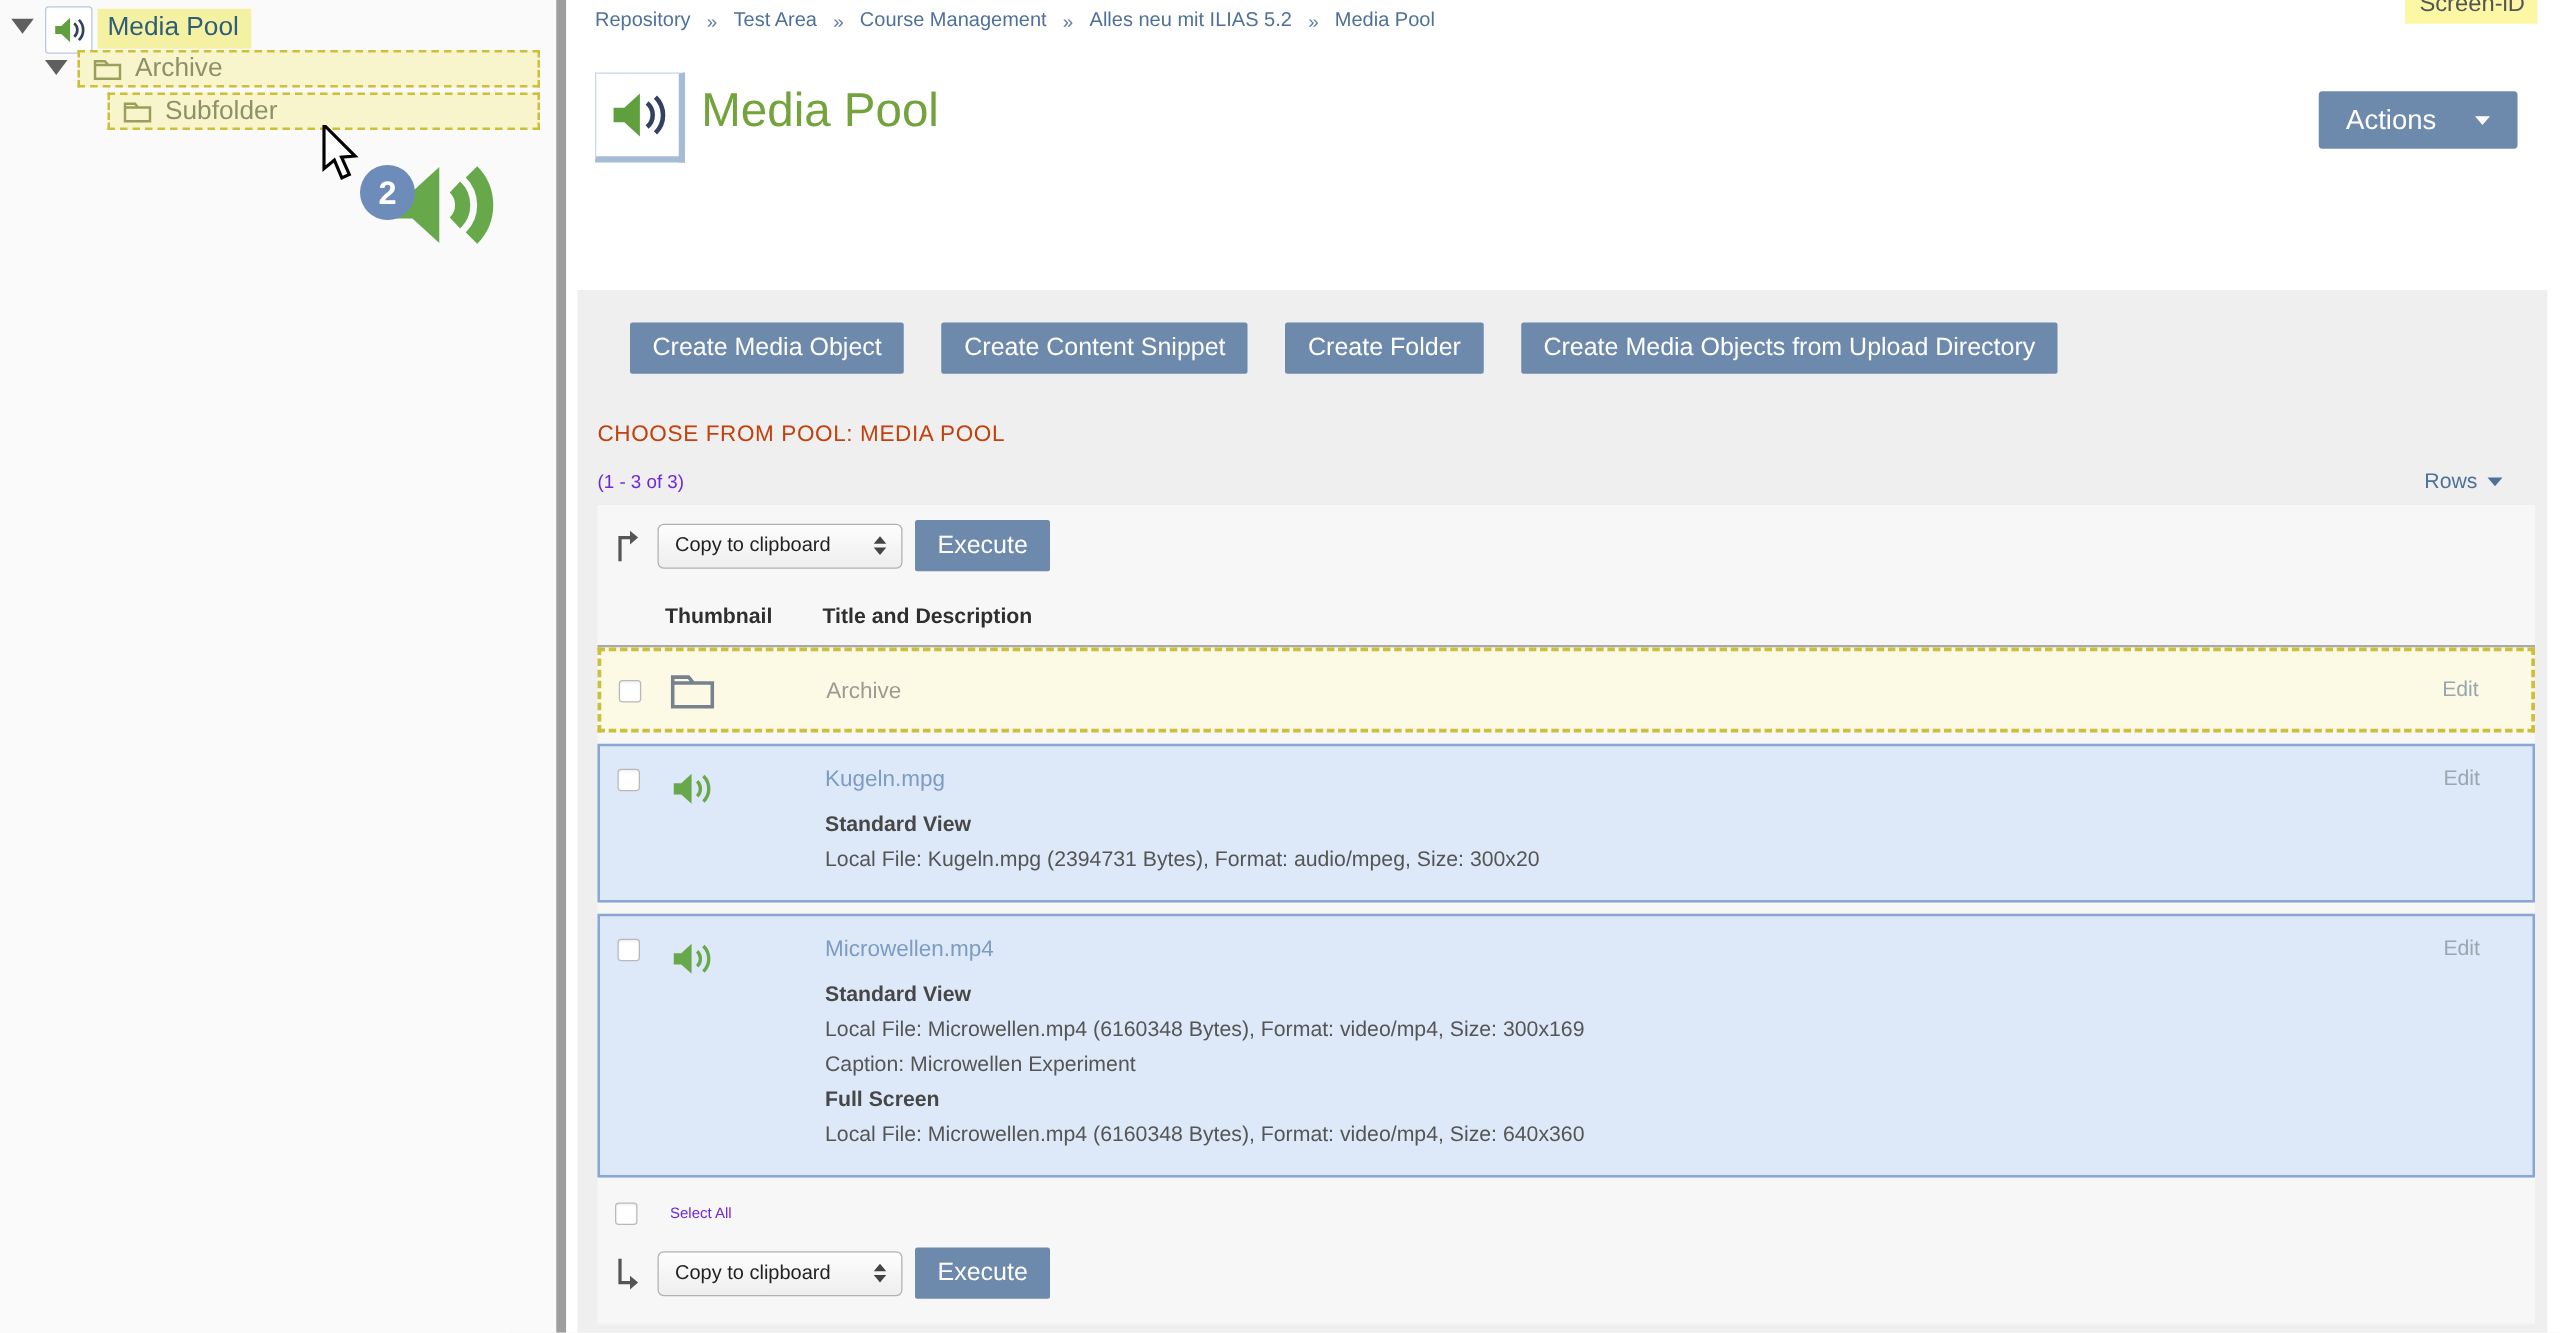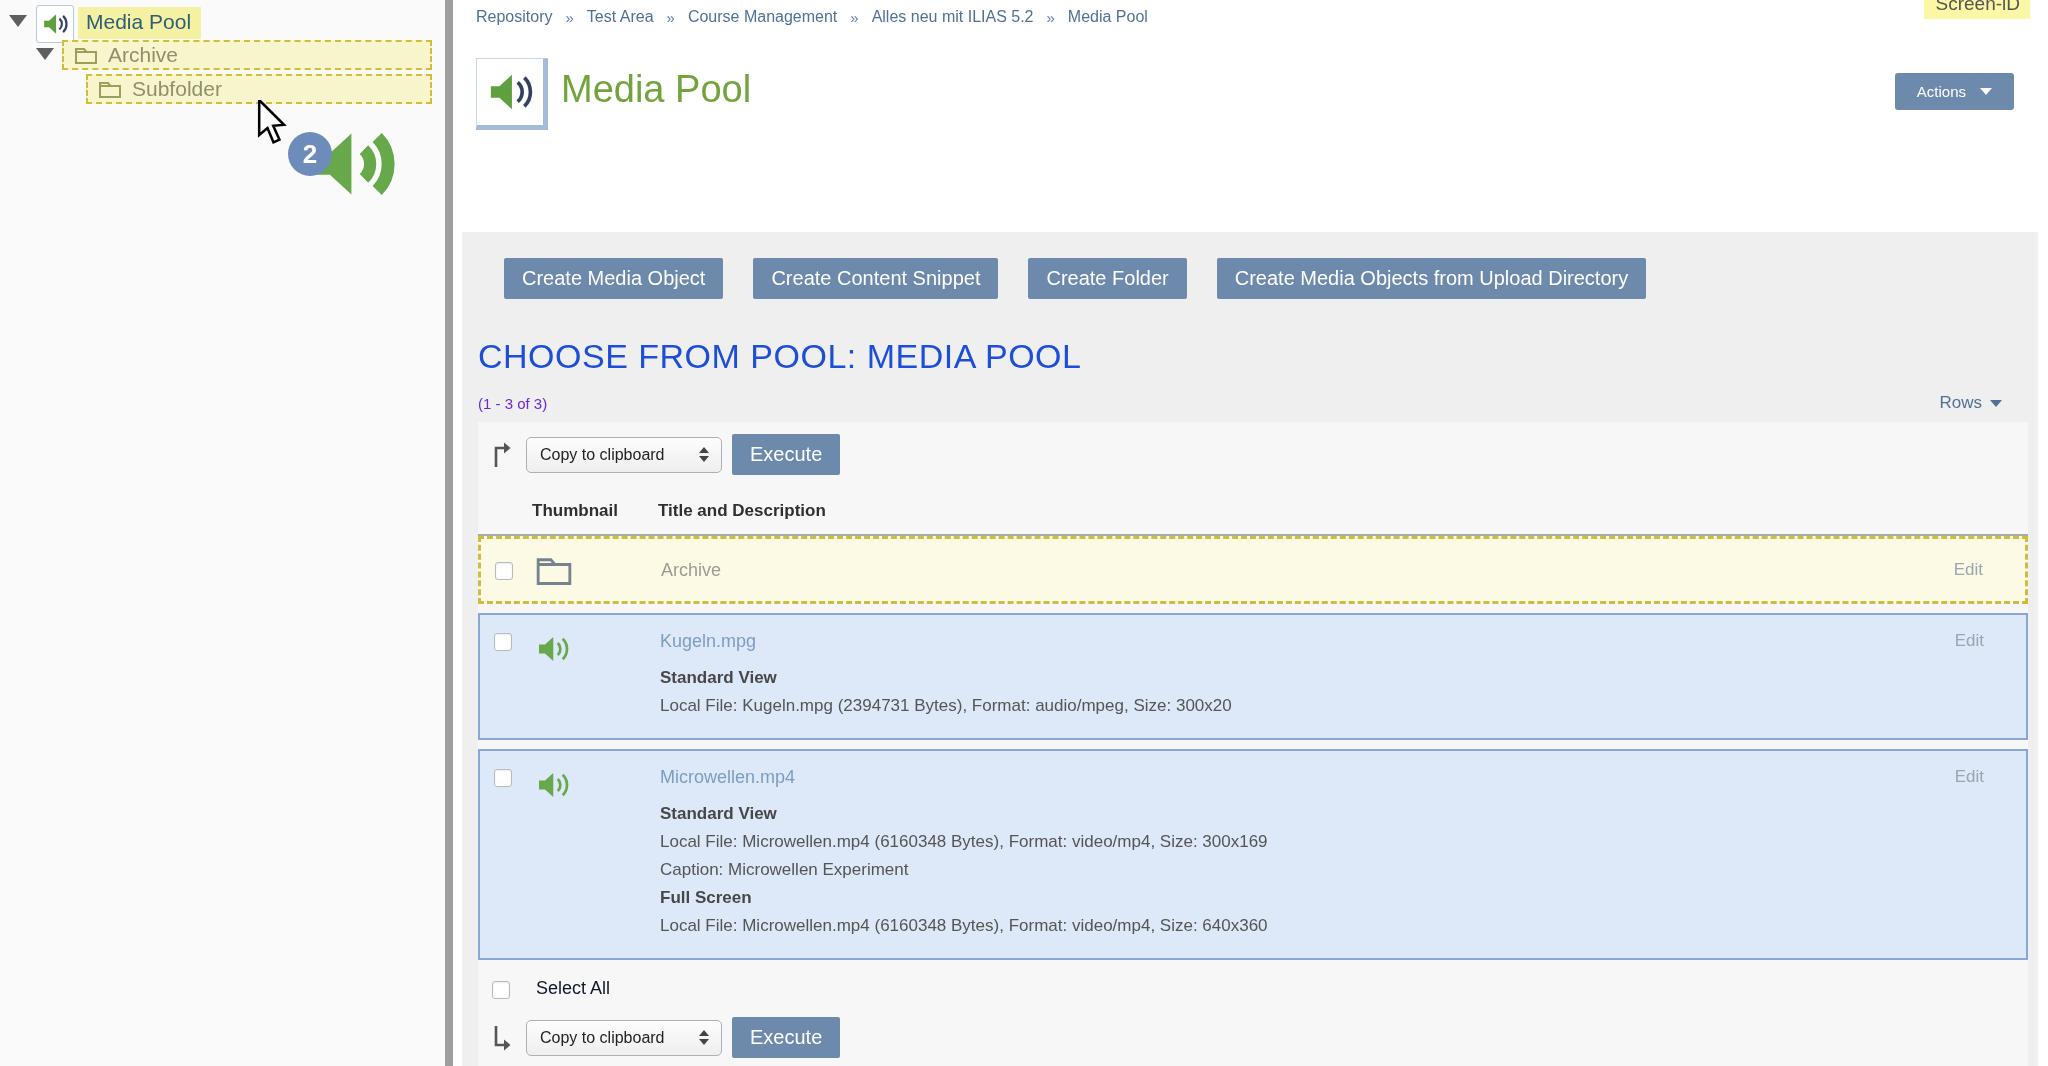--- a/index.html
+++ b/index.html
@@ -32,34 +32,34 @@
   .breadcrumb{position:absolute;left:23px;top:8px;font-size:16px;color:#4f7198;display:flex;gap:13px;align-items:center;}
   .breadcrumb a{color:#4f7198;text-decoration:none;cursor:pointer;}
   .breadcrumb .sep{color:#5e7ea6;font-size:15px;}
   .screen-label{position:absolute;right:18px;top:-10px;background:#fbf7a4;color:#555;
        font-size:19px;padding:3px 10px 4px 12px;}
   .title-iconbox{position:absolute;left:23px;top:58px;width:66px;height:66px;background:#fff;
        border:1px solid #c9d6e8;border-right:5px solid #a6bbd6;border-bottom:5px solid #a6bbd6;
        display:flex;align-items:center;justify-content:center;}
   .page-title{position:absolute;left:108px;top:68px;font-size:38px;color:#72a33c;font-weight:normal;margin:0;}
   .actions-btn{position:absolute;right:34px;top:73px;background:#6d89ab;color:#fff;border:none;
-       font-size:15px;font-family:inherit;padding:10px 22px;border-radius:3px;cursor:pointer;
-       display:flex;align-items:center;gap:14px;}
+       font-size:22px;font-family:inherit;padding:10px 22px;border-radius:3px;cursor:pointer;
+       display:flex;align-items:center;gap:31px;}
   .caret{width:0;height:0;border-left:6px solid transparent;border-right:6px solid transparent;
        border-top:7px solid currentColor;display:inline-block;}
   .tabs{position:absolute;left:23px;right:12px;top:159px;display:flex;align-items:flex-end;
        border-bottom:3px solid #8a8a8a;}
   .tab{font-size:17px;color:#49719b;padding:11px 26px 12px;cursor:pointer;white-space:nowrap;}
   .tab.active{background:#757575;color:#fff;}
   
   .panel{position:absolute;left:9px;right:10px;top:232px;bottom:0;background:#efefef;overflow:hidden;}
   .btn-row{margin:26px 0 0 42px;display:flex;gap:30px;}
   .btn-row button,.execute-btn{background:#6d89ab;color:#fff;border:none;font-family:inherit;
        font-size:20px;padding:9px 18px;border-radius:2px;cursor:pointer;}
-  .pool-heading{margin:38px 0 0 16px;font-size:34px;font-weight:normal;color:#1d4ed8;letter-spacing:.5px;}
+  .pool-heading{margin:38px 0 0 16px;font-size:18px;font-weight:normal;color:#c2410c;letter-spacing:.5px;}
   .count-row{display:flex;justify-content:space-between;align-items:center;margin:16px 30px 8px 16px;}
   .count{font-size:15px;color:#6d28d9;}
   .rows-btn{color:#4f7198;font-size:17px;display:flex;align-items:center;gap:8px;cursor:pointer;background:none;border:none;font-family:inherit;}
   .table-block{margin:0 10px 0 16px;background:#f7f7f7;padding-bottom:2px;}
   .tb-toolbar{display:flex;align-items:center;gap:10px;padding:12px 0 10px 12px;}
   .select{width:196px;height:36px;border:1px solid #b0b0b0;border-radius:5px;
        background:linear-gradient(#fdfdfd,#eeeeee);display:flex;align-items:center;
        box-sizing:border-box;cursor:pointer;}
   .select .sel-text{flex:1;font-size:16px;color:#222;padding-left:13px;}
   .stepper{width:26px;display:flex;flex-direction:column;align-items:center;gap:3px;padding-right:4px;}
@@ -76,21 +76,21 @@
   .row-folder{background:#fcf9e4;border:3px dashed #ccbe3e;height:68px;align-items:center;}
   .row-media{background:#dde9f8;border:2px solid #88a6d6;margin-top:9px;padding:16px 0 18px;}
   .checkbox{width:16px;height:16px;background:#fff;border:1px solid #b9b9b9;border-radius:3px;
        box-shadow:inset 0 1px 2px rgba(0,0,0,.08);cursor:pointer;margin-top:2px;}
   .row-title{font-size:18px;color:#7d9cc2;text-decoration:none;cursor:pointer;display:inline-block;}
   .row-title.folder{color:#9c9c94;}
   .edit-link{font-size:17px;color:#9aa6b0;text-decoration:none;cursor:pointer;}
   .desc{margin-top:12px;font-size:17px;line-height:28px;color:#555;}
   .desc .b{font-weight:bold;color:#474747;}
   .selectall-row{display:flex;align-items:center;padding:18px 0 2px 14px;gap:0;}
-  .selectall-row .lbl{font-size:18px;color:#0f172a;margin-left:26px;}
+  .selectall-row .lbl{font-size:12px;color:#6d28d9;margin-left:26px;}
   .tb-toolbar.bottom{padding:16px 0 18px 12px;}
   svg{display:block;}
 </style>
 </head>
 <body>
 
 <div class="sidebar">
   <span class="tri" style="left:9px;top:15px;"></span>
   <div class="tree-iconbox">
     <svg width="26" height="26" viewBox="0 0 24 24">

